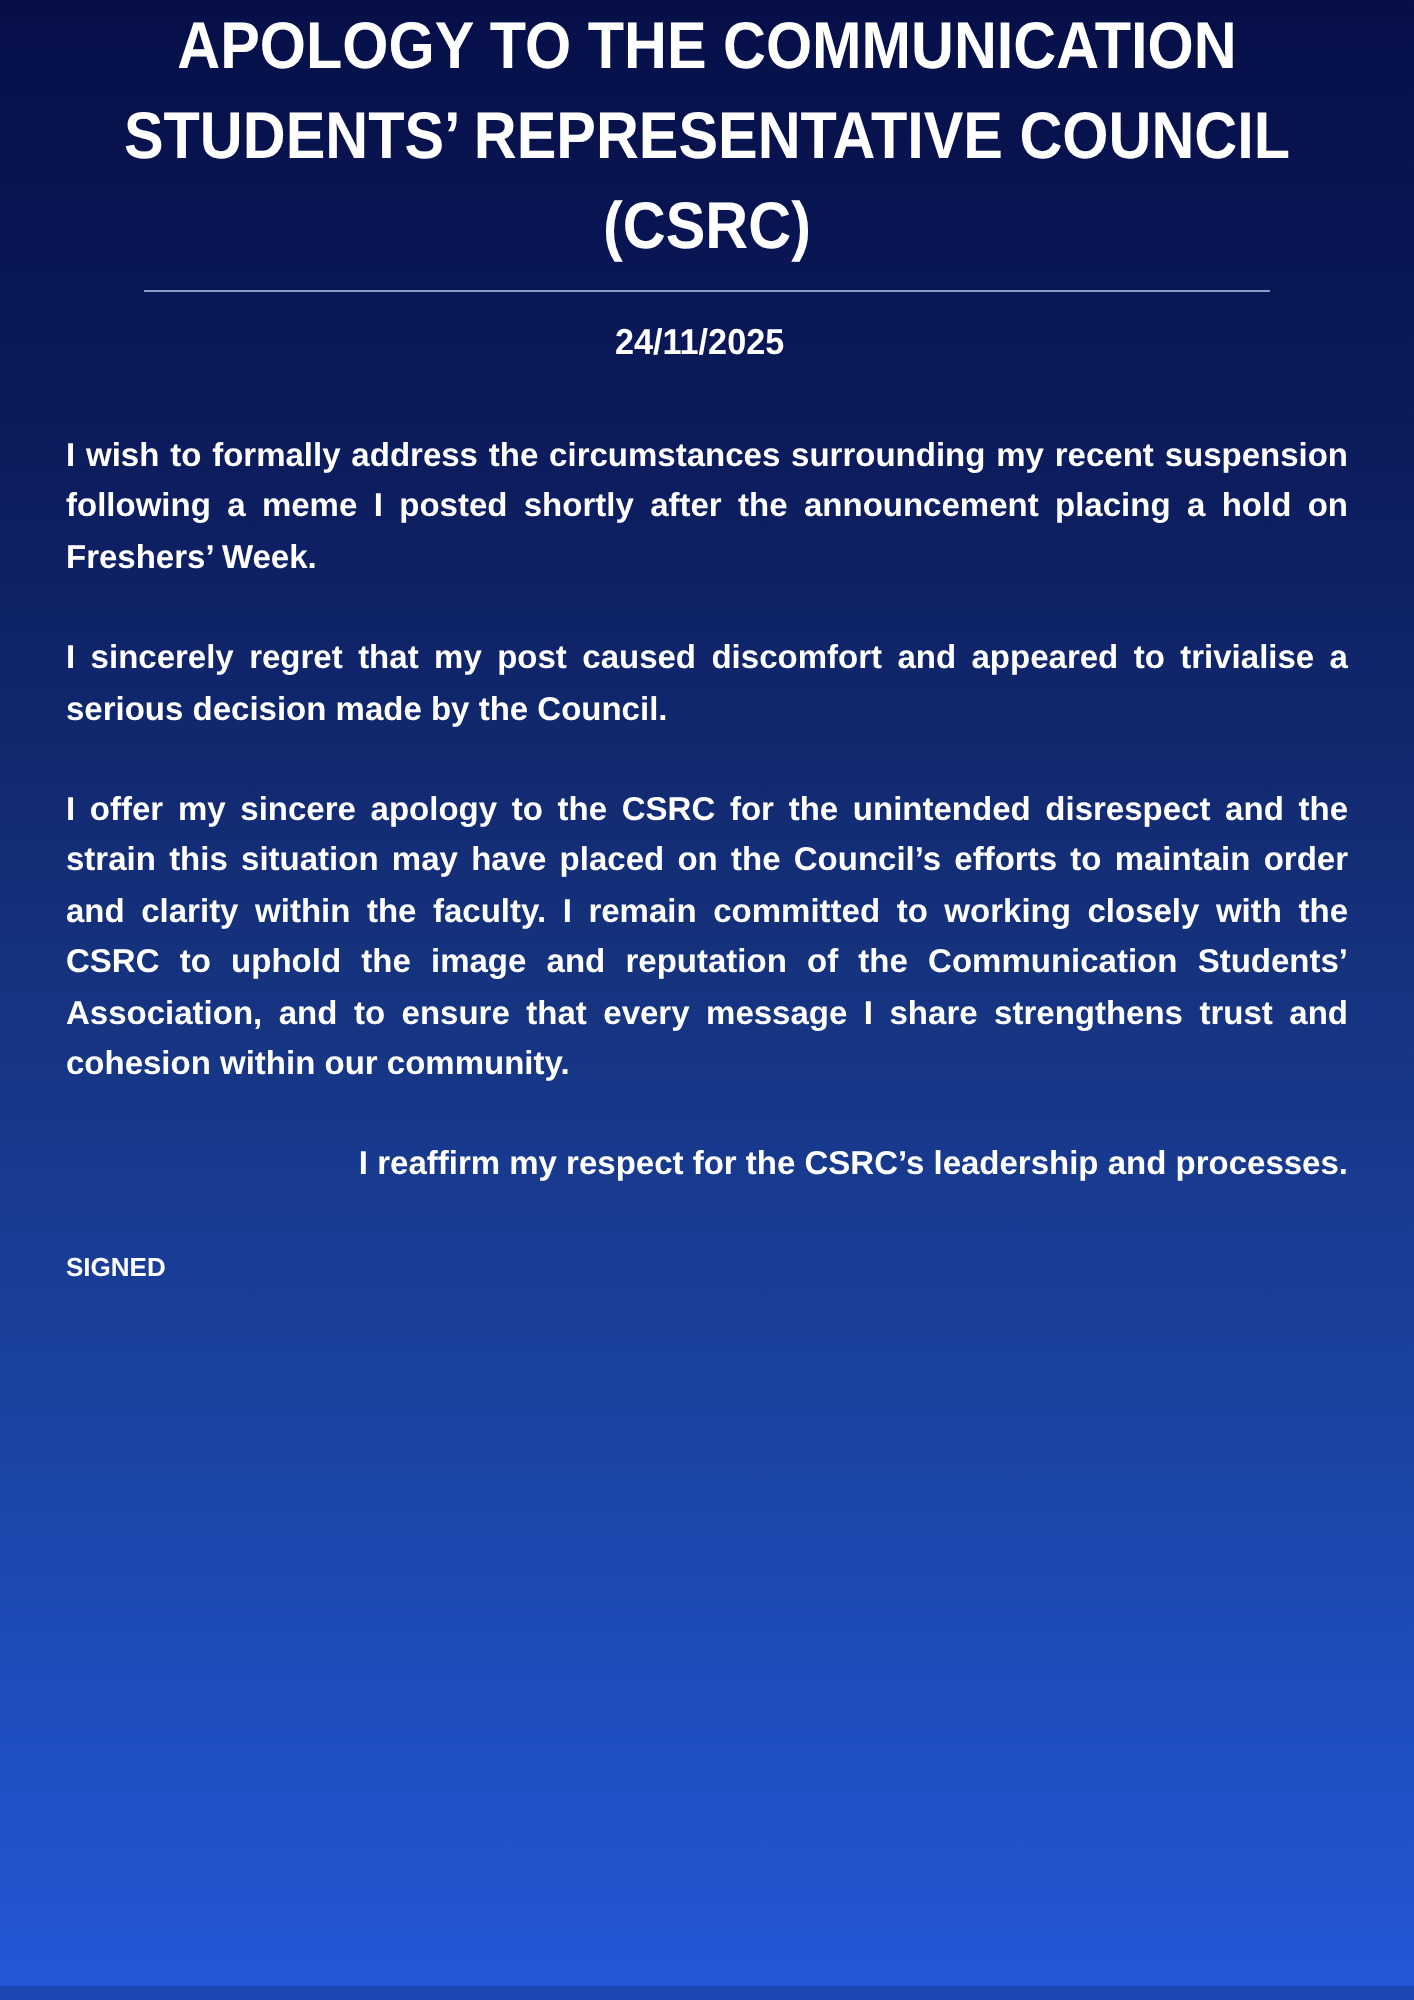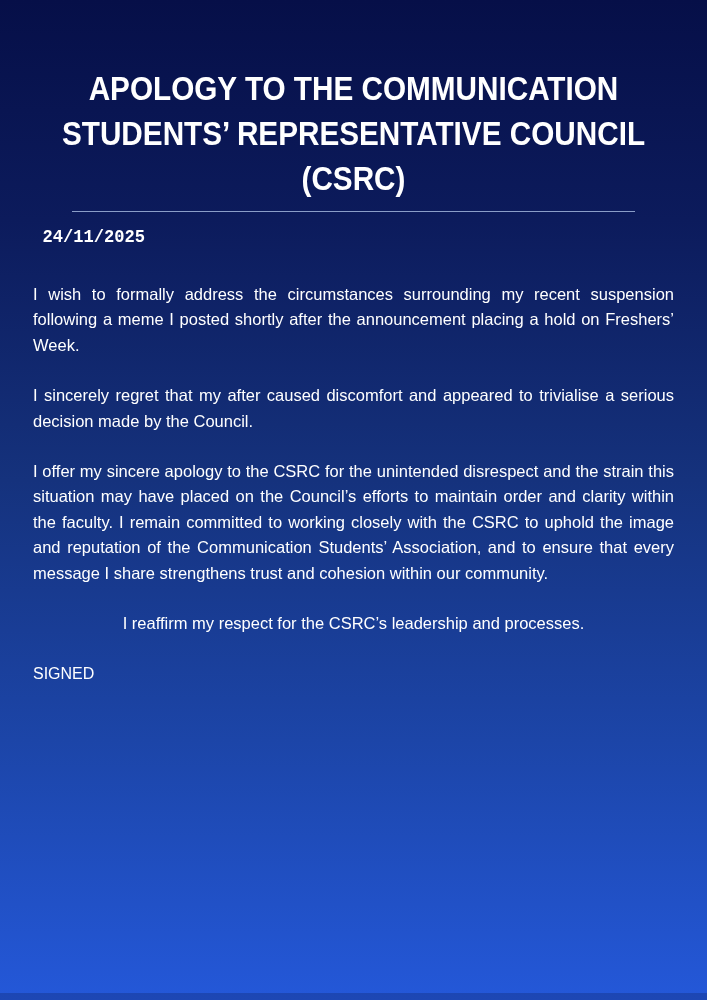--- a/index.html
+++ b/index.html
@@ -18,70 +18,69 @@
     width: 707px;
     height: 1000px;
     background: linear-gradient(180deg,
       #060f48 0%,
       #0c1b5c 22%,
       #15327d 48%,
       #1c45a8 74%,
       #2458d9 100%);
   }
   .title-block {
-    padding-top: 66px;
     text-align: center;
   }
   .title-line {
     font-weight: bold;
     font-size: 33px;
     line-height: 45px;
     white-space: nowrap;
     transform: scaleX(0.90);
     transform-origin: 50% 50%;
     color: #ffffff;
   }
   .divider {
     margin: 10px 72px 0 72px;
     height: 0;
     border: none;
     border-top: 1.5px solid rgba(170, 190, 228, 0.8);
   }
   .date-row {
     margin: 13px 48px 0 37px;
-    text-align: left;
-    font-family: Liberation Mono, monospace;
+    text-align: center;
   }
   .date-text {
     display: inline-block;
     font-weight: bold;
     font-size: 18px;
     line-height: 24px;
     white-space: nowrap;
     transform: scaleX(0.95);
     transform-origin: 100% 50%;
   }
   .content {
     margin: 33px 33px 0 33px;
+    font-weight: bold;
   }
   .para {
     margin: 0 0 25px 0;
     font-size: 16.5px;
     line-height: 25.4px;
     text-align: justify;
     text-justify: inter-word;
   }
   .para.no-justify {
-    text-align: center;
+    text-align: right;
   }
   .signature {
     margin-top: 25px;
   }
   .sig-line {
-    font-size: 16px;
+    font-size: 13px;
     line-height: 25.4px;
     text-align: left;
   }
   .bottom-edge {
     position: absolute;
     left: 0;
     right: 0;
     bottom: 0;
     height: 7px;
     background: rgba(5, 14, 52, 0.22);
@@ -99,21 +98,21 @@
   </div>
 
   <hr class="divider">
 
   <div class="date-row">
     <span class="date-text">24/11/2025</span>
   </div>
 
   <div class="content">
     <p class="para">I wish to formally address the circumstances surrounding my recent suspension following a meme I posted shortly after the announcement placing a hold on Freshers’ Week.</p>
-    <p class="para">I sincerely regret that my after caused discomfort and appeared to trivialise a serious decision made by the Council.</p>
+    <p class="para">I sincerely regret that my post caused discomfort and appeared to trivialise a serious decision made by the Council.</p>
     <p class="para">I offer my sincere apology to the CSRC for the unintended disrespect and the strain this situation may have placed on the Council’s efforts to maintain order and clarity within the faculty. I remain committed to working closely with the CSRC to uphold the image and reputation of the Communication Students’ Association, and to ensure that every message I share strengthens trust and cohesion within our community.</p>
     <p class="para no-justify">I reaffirm my respect for the CSRC’s leadership and processes.</p>
 
     <div class="signature">
       <div class="sig-line">SIGNED</div>
     </div>
   </div>
 
   <div class="bottom-edge"></div>
 

